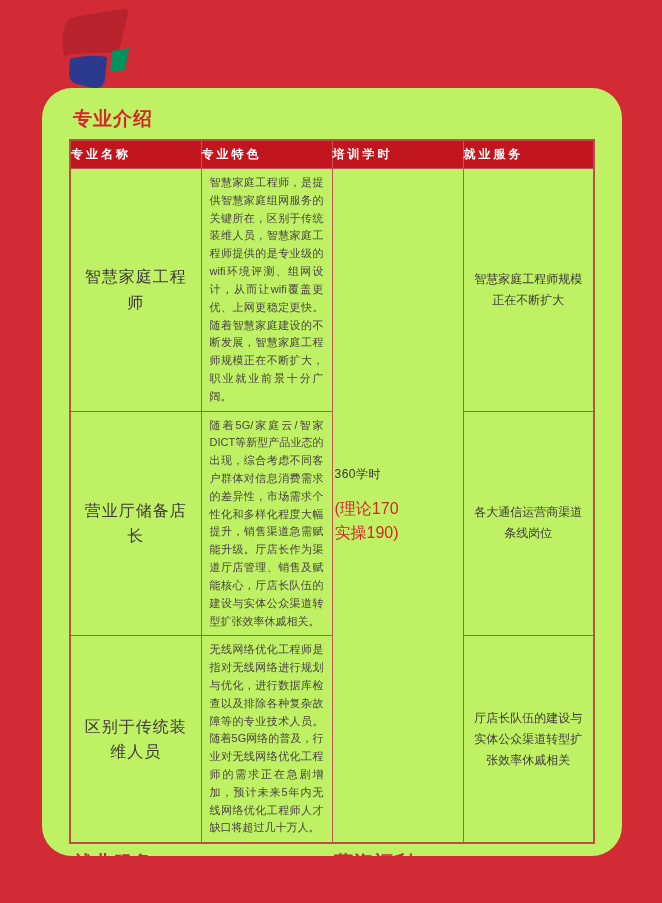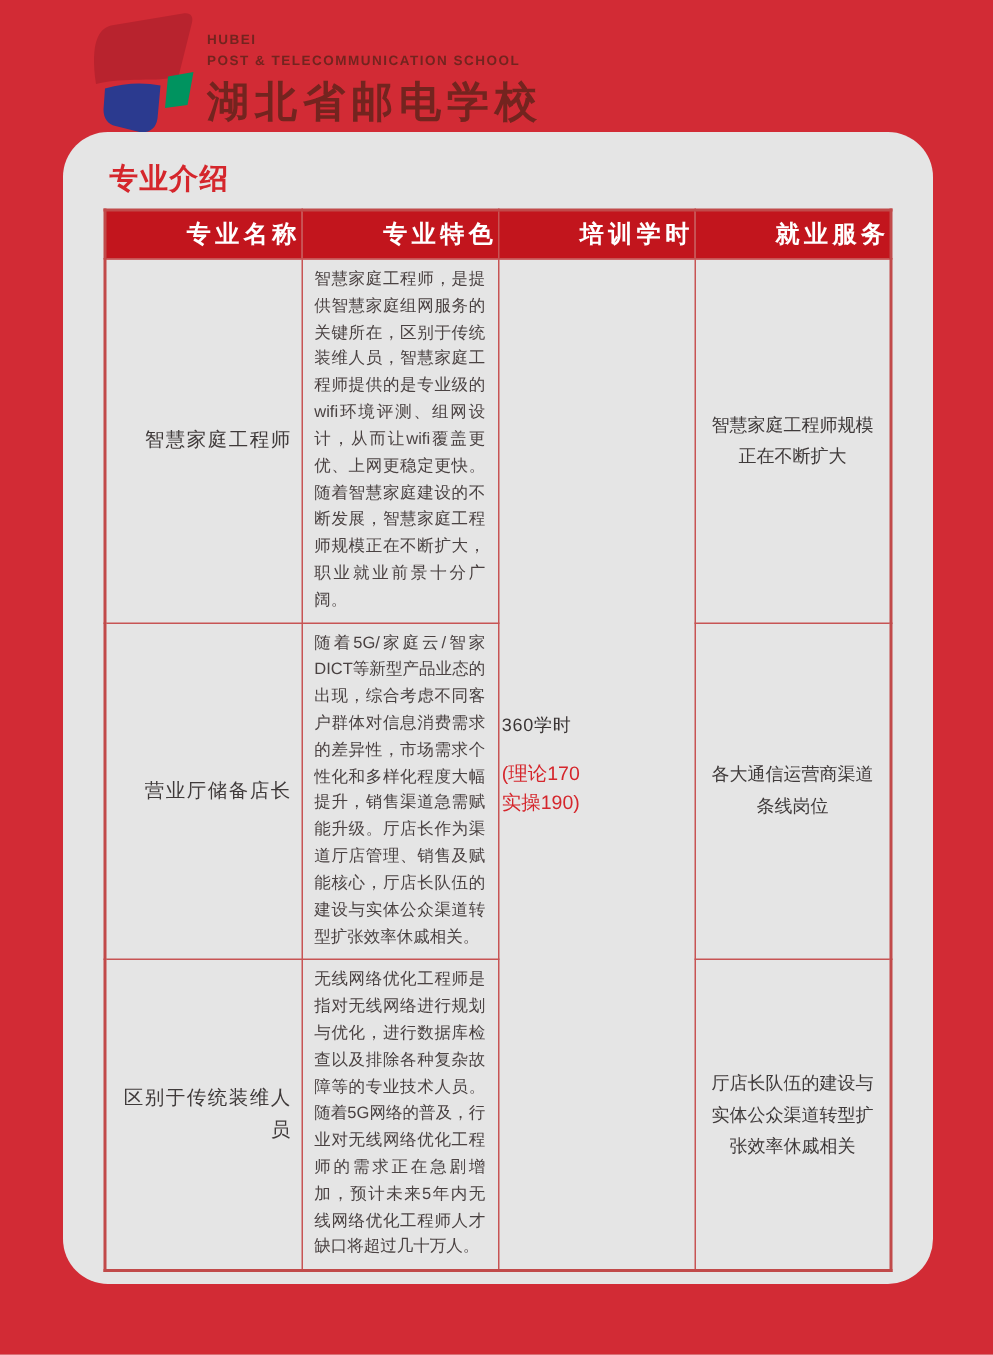--- a/index.html
+++ b/index.html
@@ -15,52 +15,52 @@
   
   .header { position:absolute; left:56px; top:6px; display:flex; align-items:flex-start; }
   .logo { width:74px; height:84px; flex:0 0 auto; }
   .school-names { margin-left:8px; padding-top:14px; color:#73241f; }
   .school-en { font-size:9px; font-weight:bold; letter-spacing:1px; line-height:1.5; }
   .school-cn { font-size:28px; font-weight:bold; letter-spacing:4px; margin-top:2px; }
 
   
   .card {
     position:absolute; left:42px; top:88px; width:580px; height:768px;
-    background:#e5e5e5; border-radius:30px;
+    background:#bef264; border-radius:30px;
     padding:12px 27px 0 27px; overflow:hidden;
   }
 
   .section-title {
     color:#d5262c; font-size:19px; font-weight:bold; letter-spacing:1px;
     margin:6px 0 7px 4px;
   }
 
   
   table.majors {
     width:526px; border-collapse:collapse; table-layout:fixed;
     border:2px solid #c14a4a;
   }
   table.majors th, table.majors td { border:1px solid #c75454; }
   table.majors th {
-    background:#c2151d; color:#ffffff; font-size:16px; font-weight:bold;
-    letter-spacing:3px; padding:5px 0; text-align:right;
+    background:#c2151d; color:#ffffff; font-size:12px; font-weight:bold;
+    letter-spacing:3px; padding:5px 0; text-align:left;
   }
   td.cell-name {
-    width:95px; text-align:right; vertical-align:middle;
-    font-size:13px; color:#3f3a3a; letter-spacing:1px; padding:2px 6px; line-height:1.6;
+    width:95px; text-align:center; vertical-align:middle;
+    font-size:16px; color:#3f3a3a; letter-spacing:1px; padding:2px 6px; line-height:1.6;
   }
   td.cell-feature {
     width:263px; font-size:11px; color:#4a4242; line-height:1.62;
     padding:5px 8px; text-align:justify; vertical-align:middle;
   }
   td.cell-hours {
     width:58px; vertical-align:middle; padding:2px;
   }
   .hours-main { font-size:12px; color:#3a3535; letter-spacing:0.5px; }
-  .hours-note { font-size:13px; color:#d5262c; margin-top:14px; line-height:1.5; }
+  .hours-note { font-size:16px; color:#d5262c; margin-top:14px; line-height:1.5; }
   td.cell-direction {
     width:110px; text-align:center; vertical-align:middle;
     font-size:12px; color:#3f3a3a; line-height:1.75; padding:4px 6px;
   }
   tr.row-1 { height:90px; } tr.row-2 { height:77px; } tr.row-3 { height:73px; }
 
   .two-col { display:flex; gap:18px; }
   .col-left { width:243px; flex:0 0 auto; }
   .col-right { flex:1; }
 </style>
@@ -68,25 +68,20 @@
 <body>
 
 <div class="page">
 
   <div class="header">
     <svg class="logo" viewBox="0 0 74 84" aria-hidden="true">
       <path d="M8 50 C4 22 10 13 18 11 L66 3 C71 2 73 5 72 9 L63 45 C48 49 28 45 8 50 Z" fill="#b8232e"></path>
       <path d="M14 53 C28 49 40 49 51 51 L49 73 C48 80 43 83 37 82 L21 78 C16 77 13 73 13 67 Z" fill="#2b3a8f"></path>
       <path d="M56 45 L73 42 L69 64 L54 66 Z" fill="#00935f"></path>
     </svg>
-    <div class="school-names">
-      <div class="school-en">HUBEI</div>
-      <div class="school-en">POST &amp; TELECOMMUNICATION SCHOOL</div>
-      <div class="school-cn">湖北省邮电学校</div>
-    </div>
   </div>
 
   <div class="card">
 
     <div class="section-title">专业介绍</div>
     <table class="majors">
       <thead>
         <tr>
           <th>专业名称</th>
           <th>专业特色</th>

